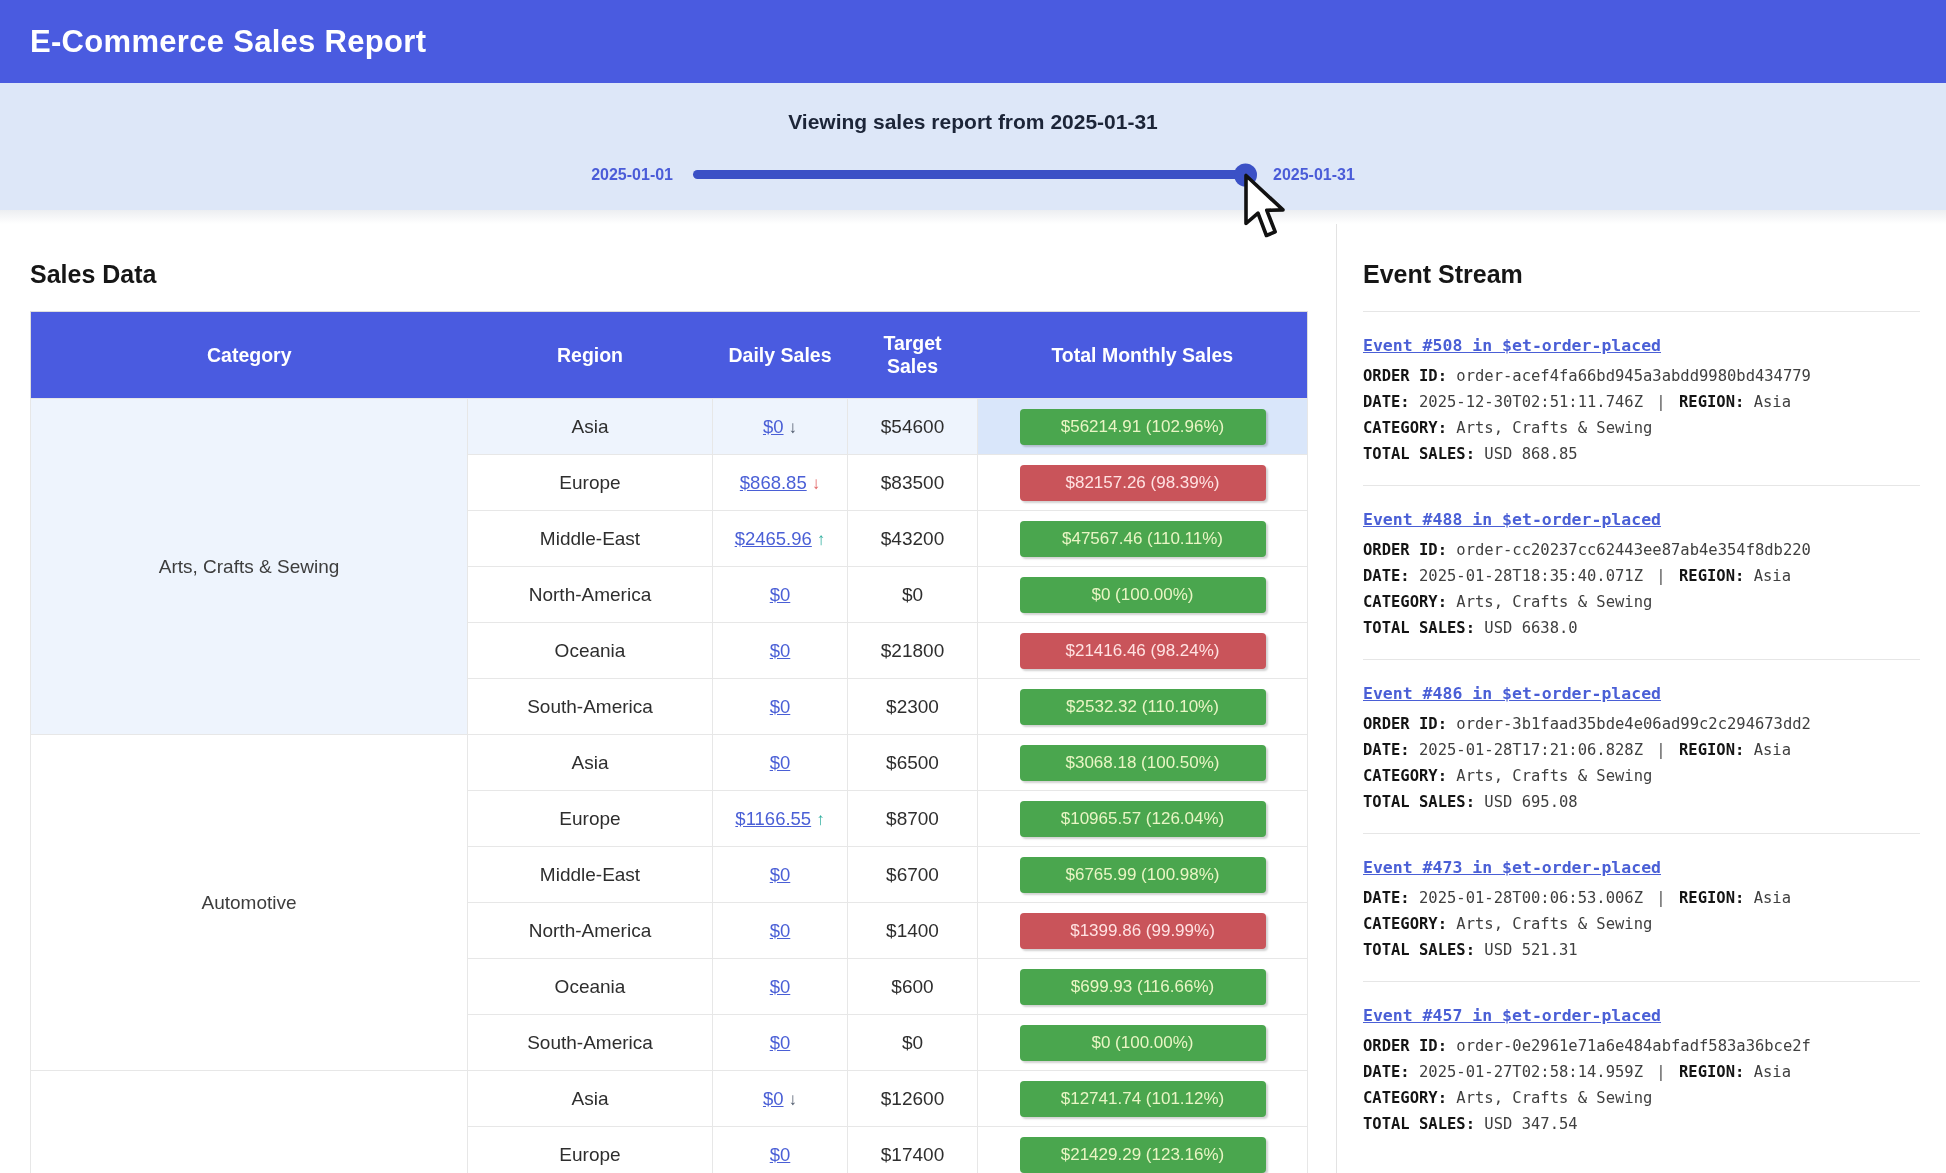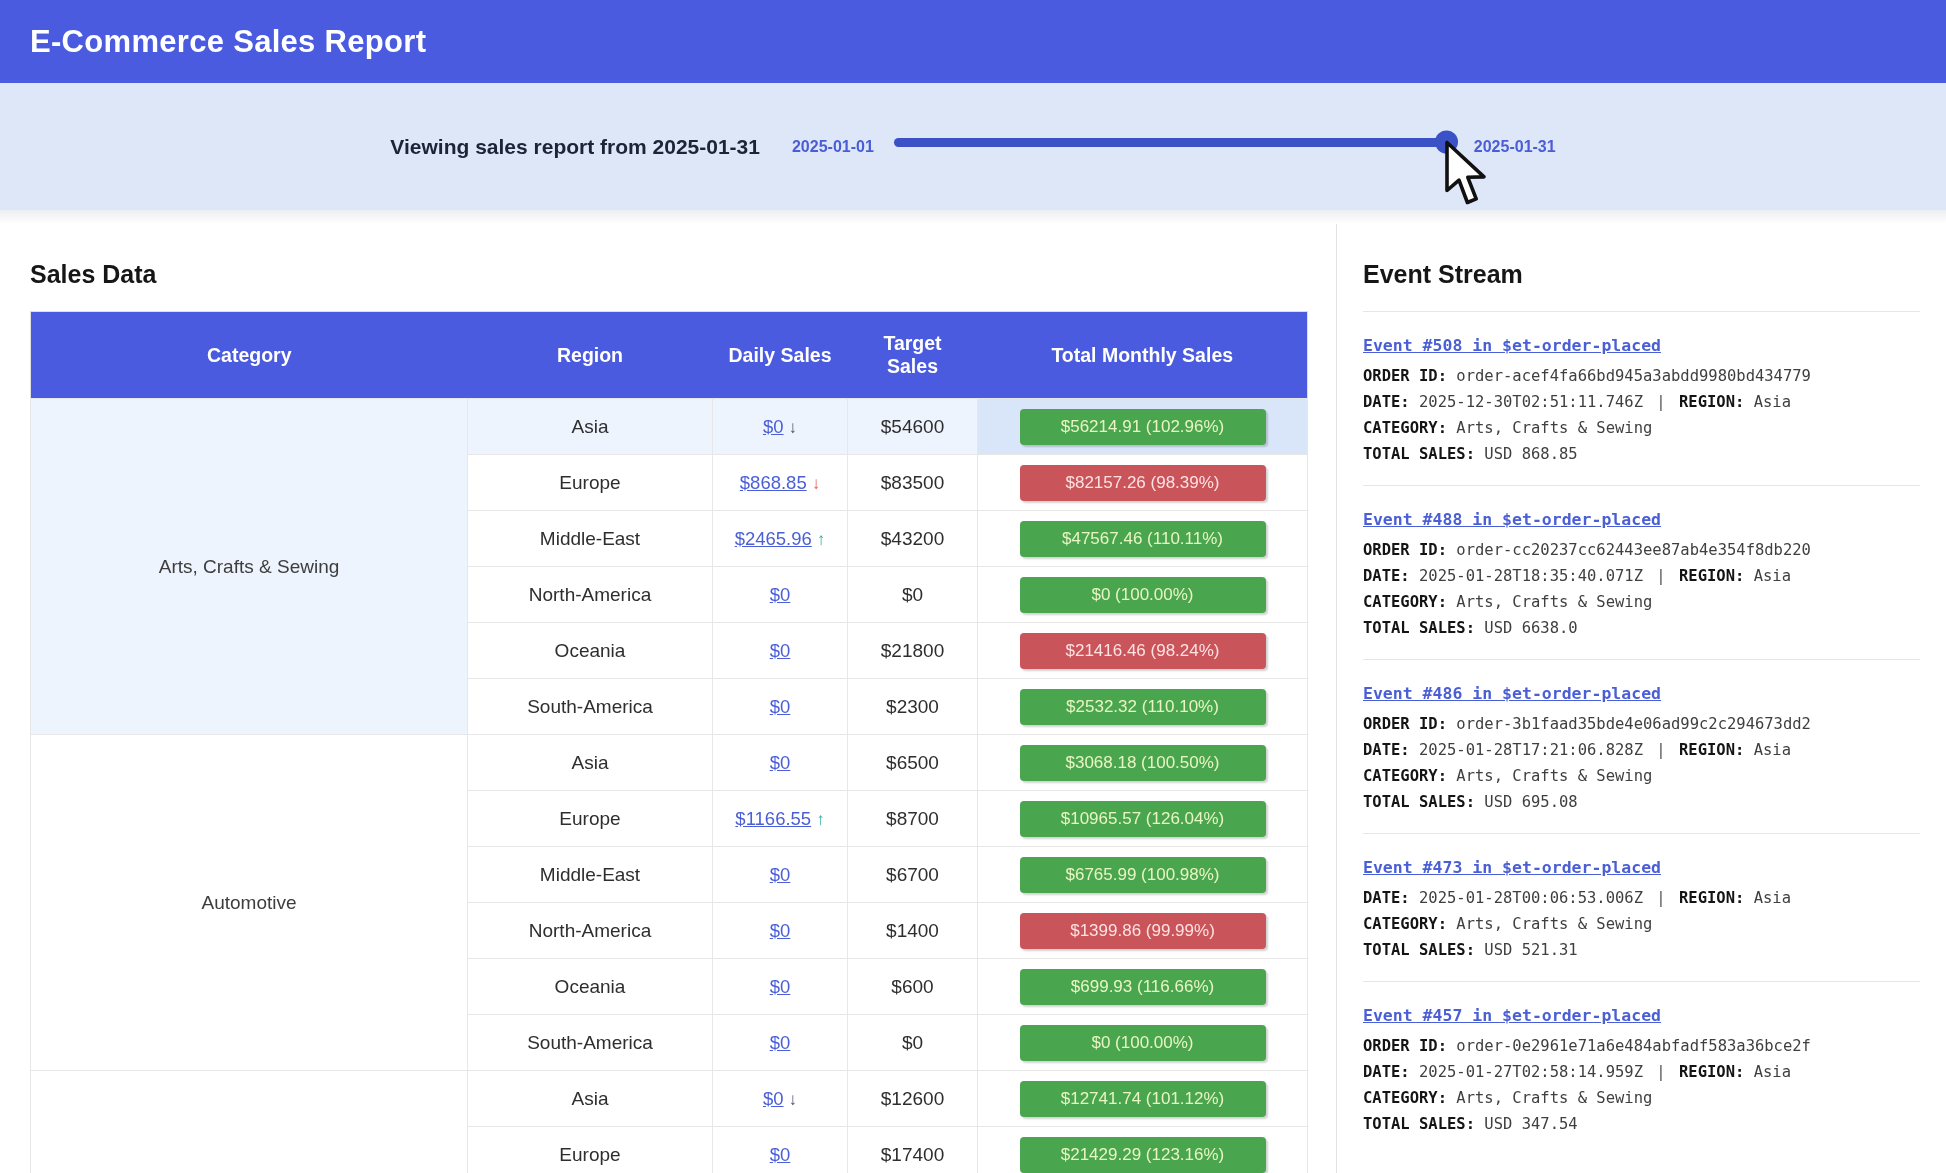--- a/index.html
+++ b/index.html
@@ -11,25 +11,25 @@
 
   
   .app-header {
     height:83px; background:#4a5be0; display:flex; align-items:center;
     padding:0 30px;
   }
   .app-title { color:#ffffff; font-size:31px; font-weight:bold; letter-spacing:.3px; }
 
   
   .slider-band {
-    height:127px; background:#dde7f8; display:flex; flex-direction:row;
+    height:127px; background:#dde7f8; display:flex; flex-direction:column;
     align-items:center; justify-content:center; gap:32px;
   }
   .slider-caption { font-size:21px; font-weight:bold; color:#1c2538; }
-  .slider-row { display:flex; gap:20px; }
+  .slider-row { display:flex; align-items:center; gap:20px; }
   .slider-date { color:#4a5cd8; font-weight:bold; font-size:16px; }
   .slider-track {
     width:560px; height:9px; background:#3b51c6; border-radius:5px; position:relative;
     cursor:pointer;
   }
   .slider-handle {
     position:absolute; right:-4px; top:50%; transform:translateY(-50%);
     width:23px; height:23px; border-radius:50%; background:#3b51c6;
   }
   .mouse-cursor { position:absolute; left:8px; top:9px; width:48px; height:70px; z-index:50; pointer-events:none; }

